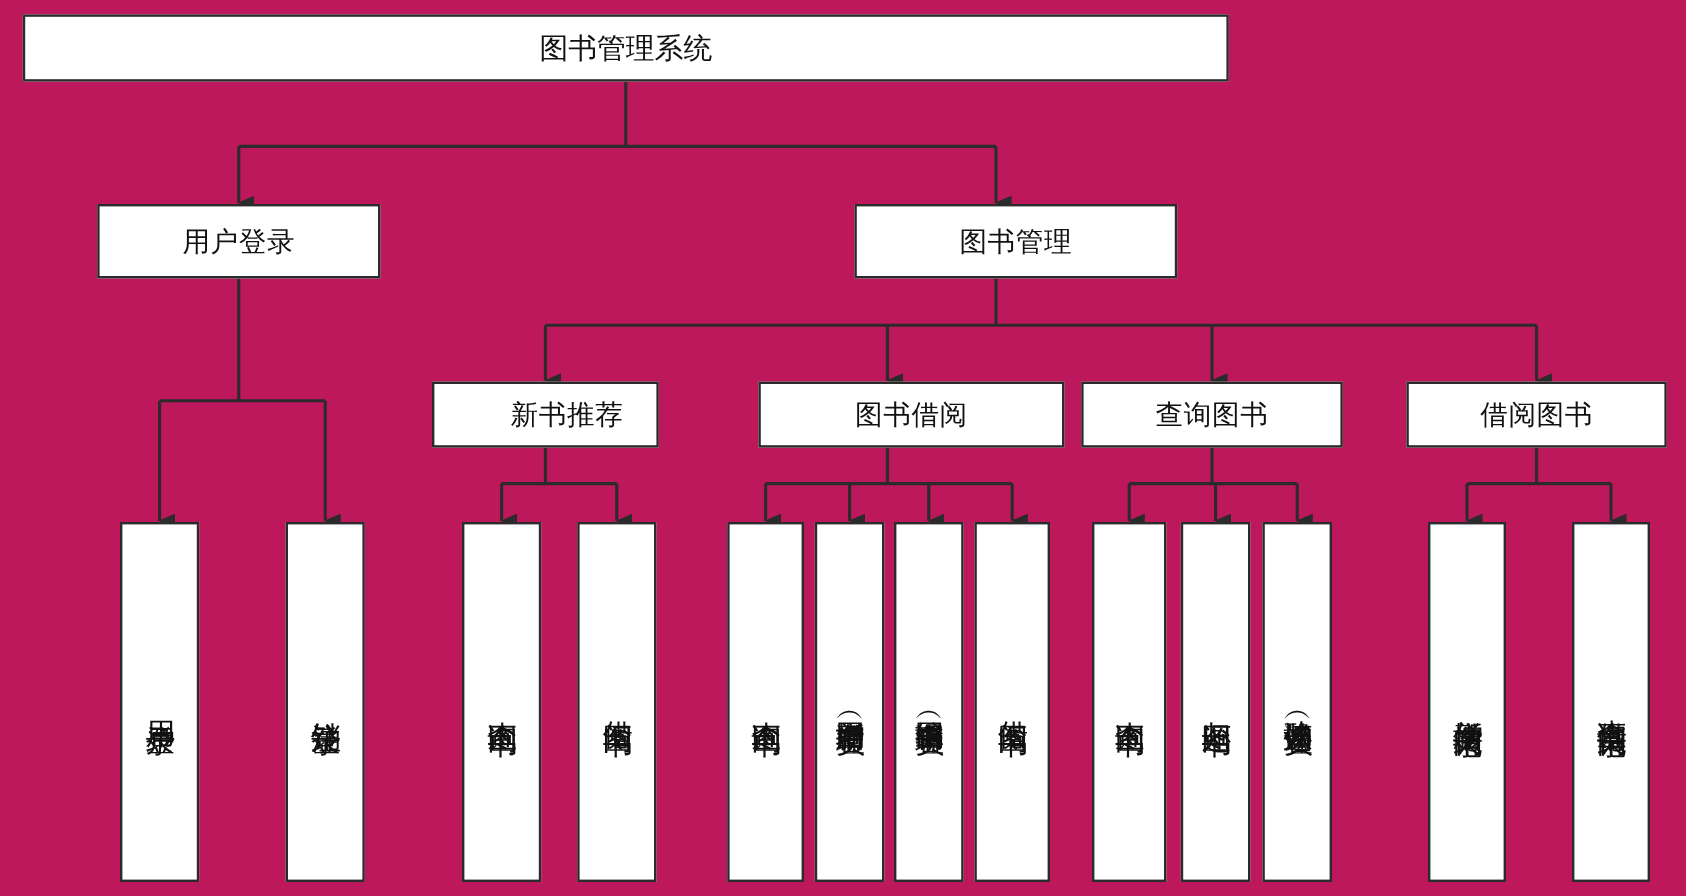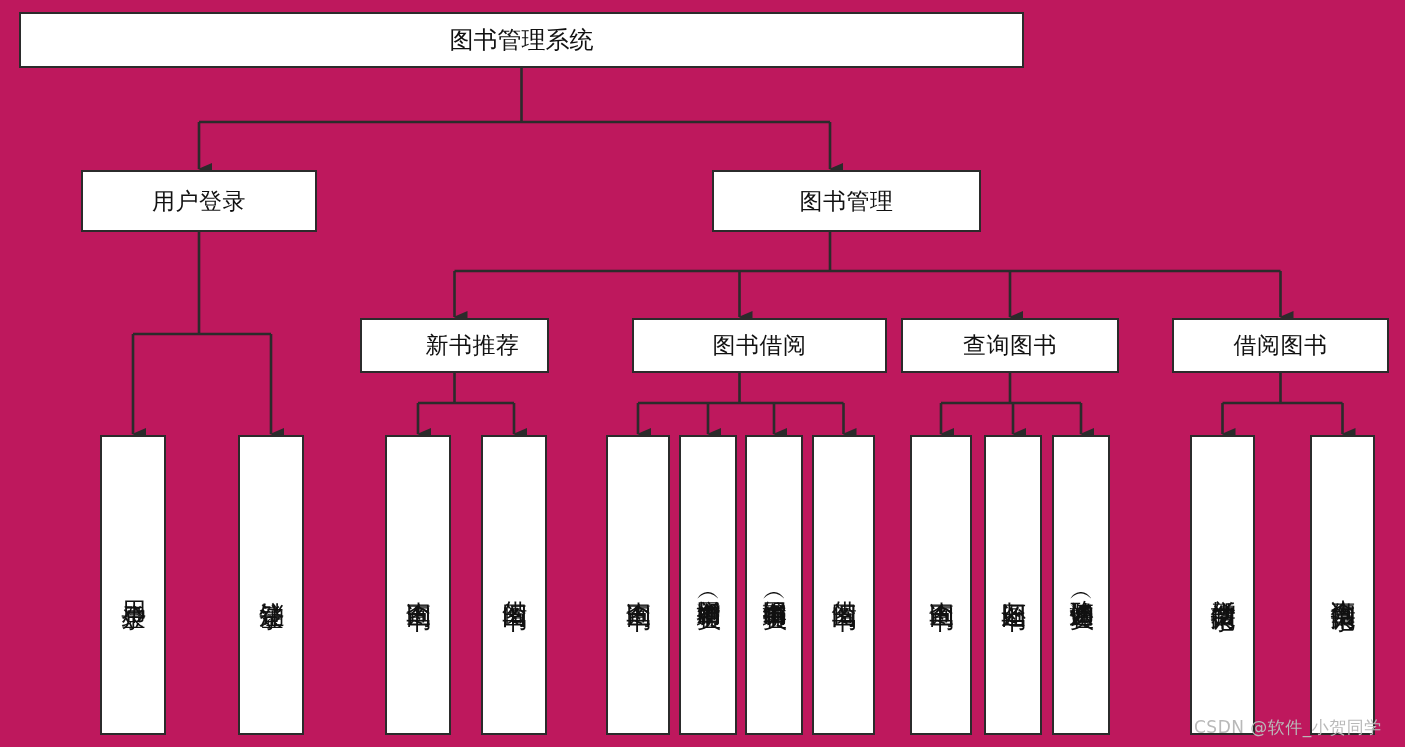--- a/index.html
+++ b/index.html
@@ -173,15 +173,14 @@
         <span class="vlabel">确认归还（管理员）</span>
       </div>
       <div class="node leaf" style="left: 1190px; top: 435px; width: 65px; height: 300px;">
         <span class="vlabel">新增借阅记录</span>
       </div>
       <div class="node leaf" style="left: 1310px; top: 435px; width: 65px; height: 300px;">
         <span class="vlabel">查询借阅记录</span>
       </div>
     </div>
 
-  <div class="watermark" style="left: 1194px; top: 716px;">CSDN @软件_小贺同学</div>
 
 </div>
 
 </body></html>

